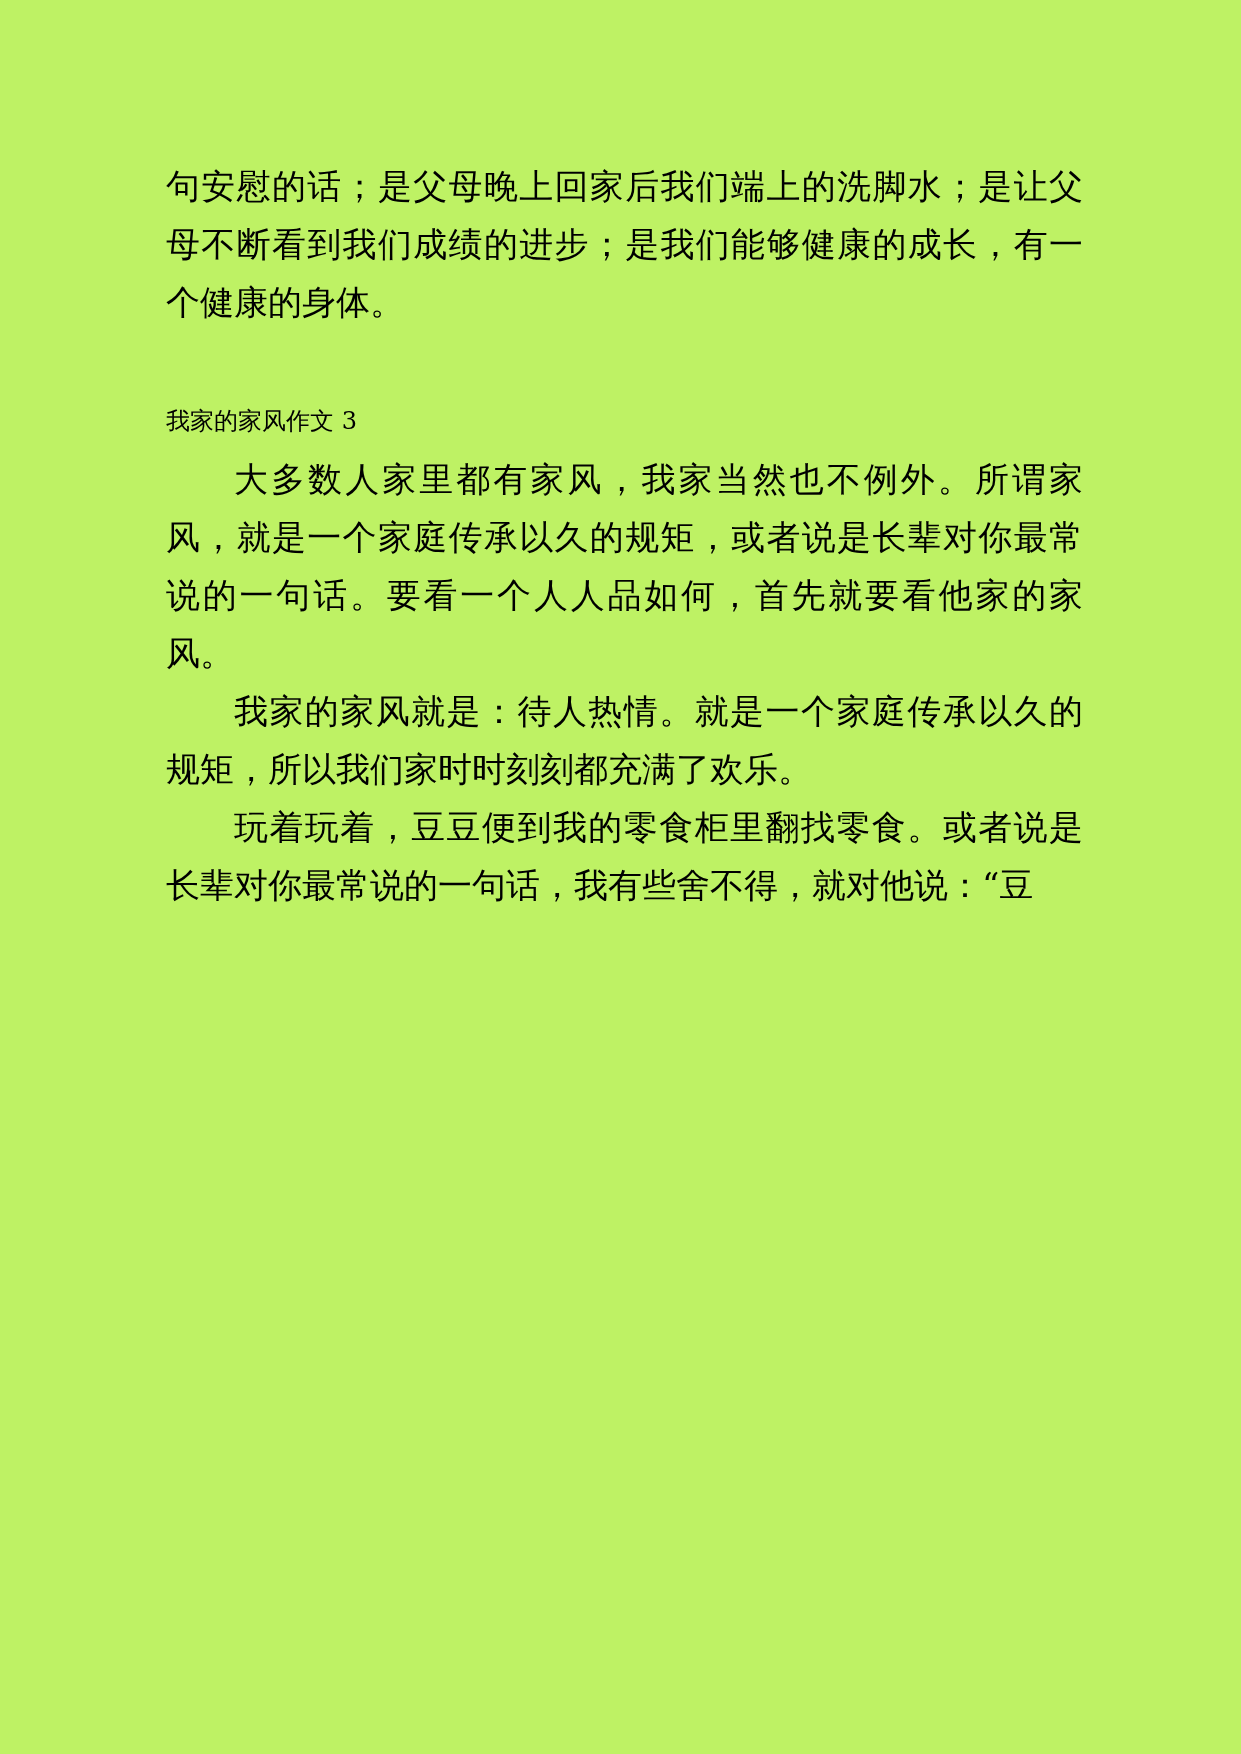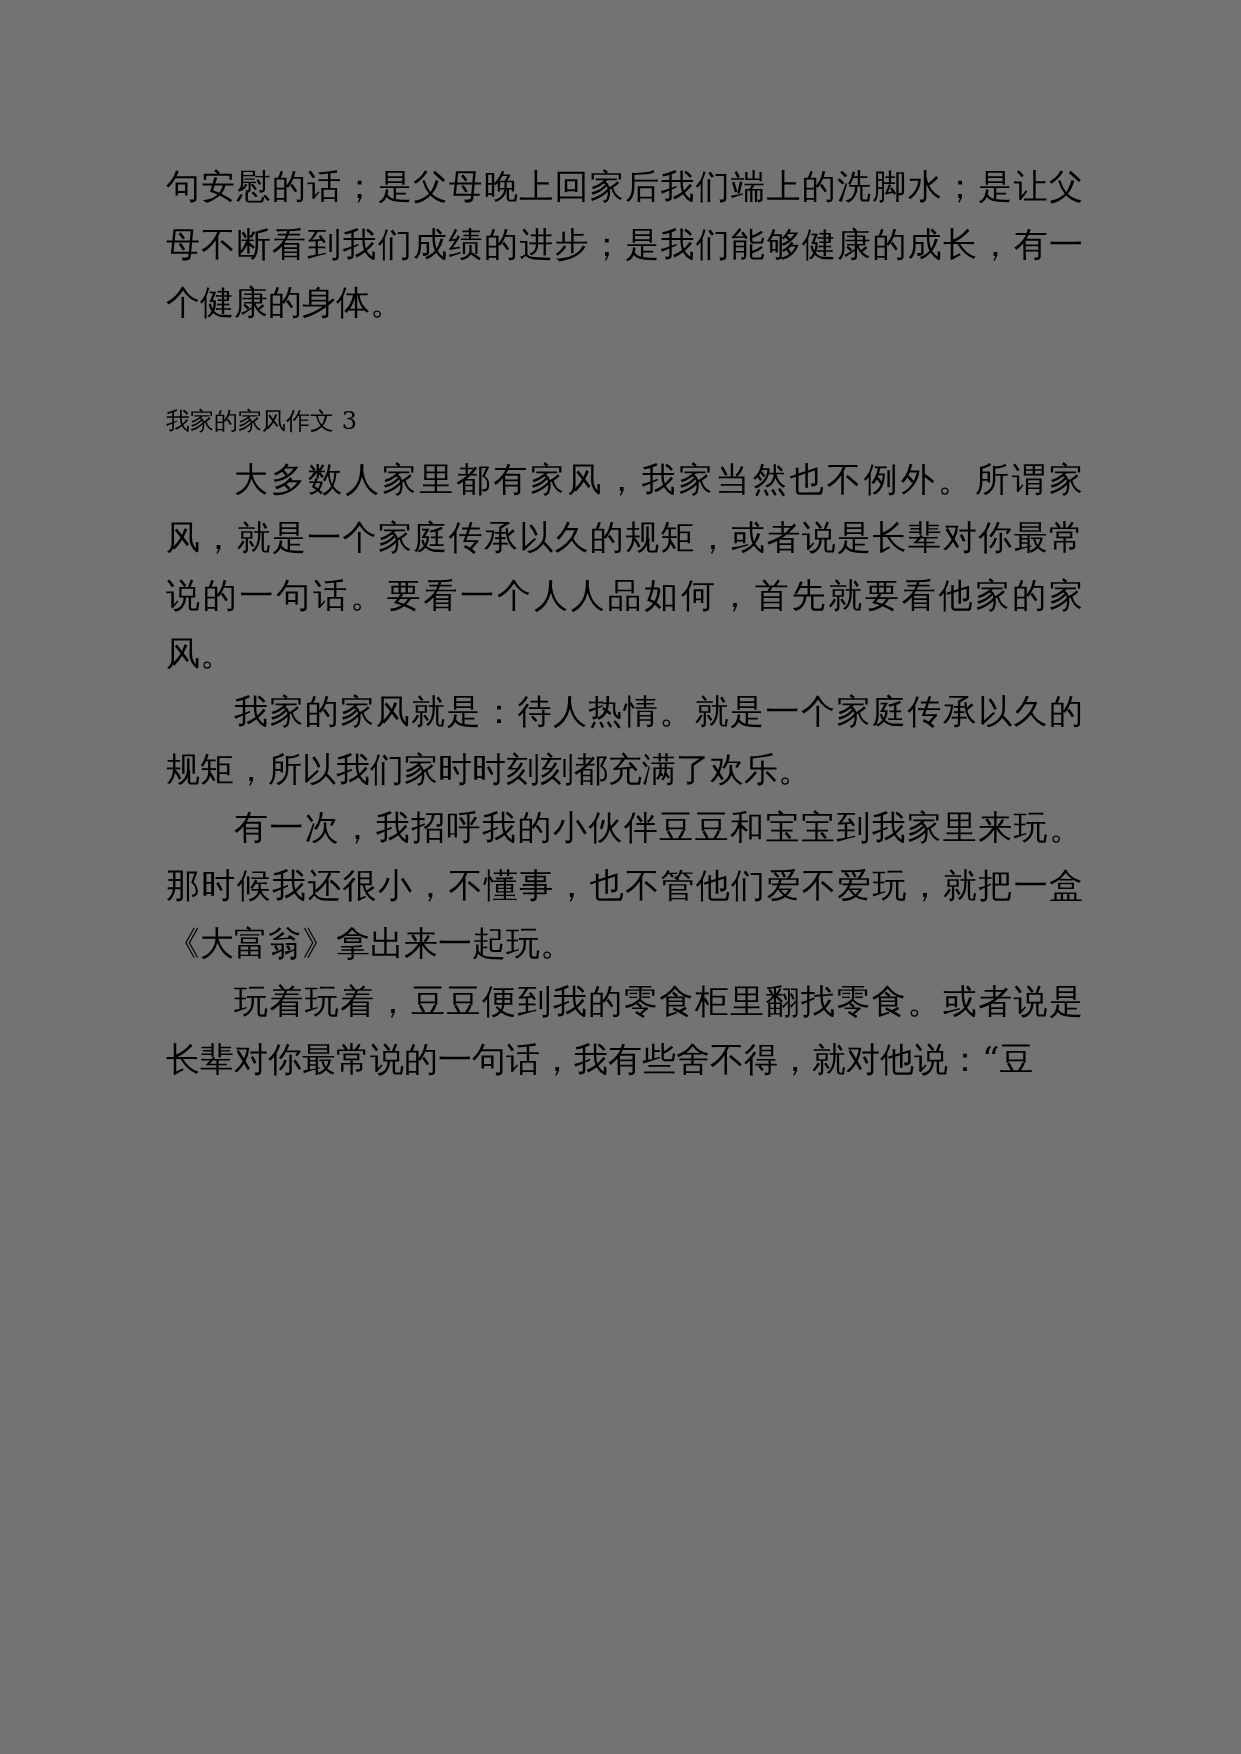--- a/index.html
+++ b/index.html
@@ -4,21 +4,21 @@
 <style>
   html, body {
     margin: 0;
     padding: 0;
     background: #ffffff;
   }
   .doc-page {
     position: relative;
     width: 1241px;
     height: 1754px;
-    background: #737373;
+    background: #bef264;
     overflow: hidden;
   }
   .doc-content {
     position: absolute;
     left: 166px;
     top: 157px;
     width: 917px;
     font-family: "DejaVu Serif", "Liberation Serif", serif;
     font-weight: 400;
     font-size: 34px;
@@ -44,16 +44,15 @@
 </style>
 </head>
 <body>
 
 <div class="doc-page">
   <div class="doc-content">
     <p class="essay-paragraph continuation">句安慰的话；是父母晚上回家后我们端上的洗脚水；是让父母不断看到我们成绩的进步；是我们能够健康的成长，有一个健康的身体。</p>
     <p class="essay-heading">我家的家风作文 3</p>
     <p class="essay-paragraph">大多数人家里都有家风，我家当然也不例外。所谓家风，就是一个家庭传承以久的规矩，或者说是长辈对你最常说的一句话。要看一个人人品如何，首先就要看他家的家风。</p>
     <p class="essay-paragraph">我家的家风就是：待人热情。就是一个家庭传承以久的规矩，所以我们家时时刻刻都充满了欢乐。</p>
-    <p class="essay-paragraph">有一次，我招呼我的小伙伴豆豆和宝宝到我家里来玩。那时候我还很小，不懂事，也不管他们爱不爱玩，就把一盒《大富翁》拿出来一起玩。</p>
     <p class="essay-paragraph">玩着玩着，豆豆便到我的零食柜里翻找零食。或者说是长辈对你最常说的一句话，我有些舍不得，就对他说：“豆</p>
   </div>
 </div>
 
 </body></html>

